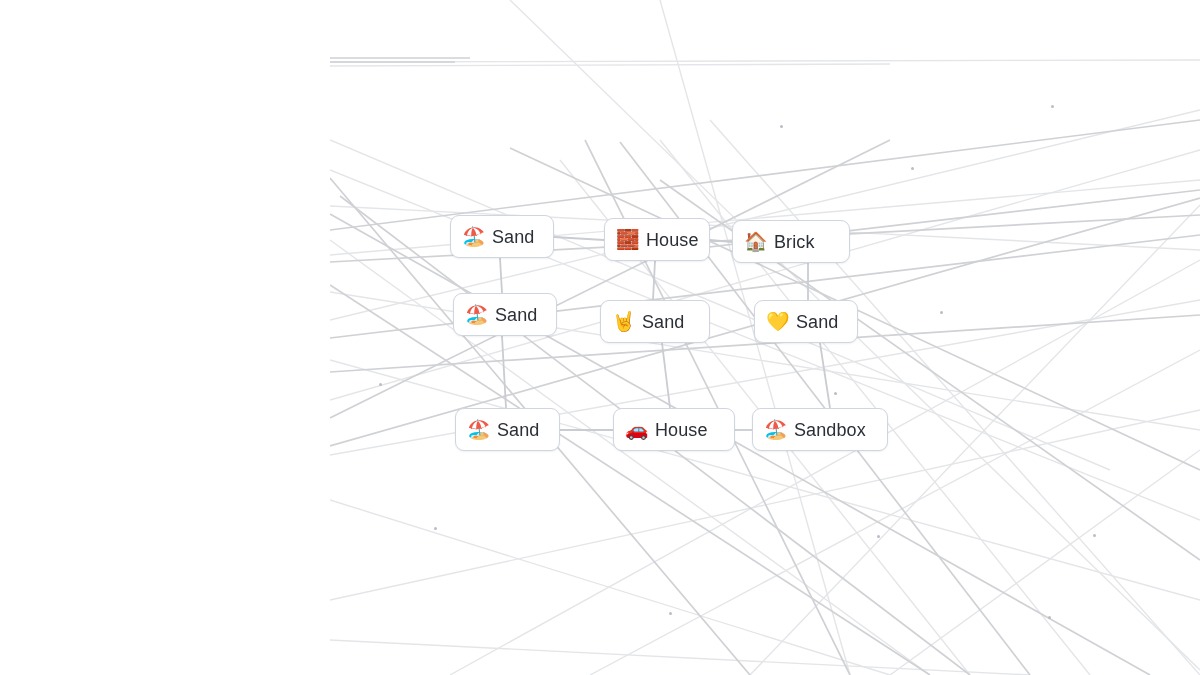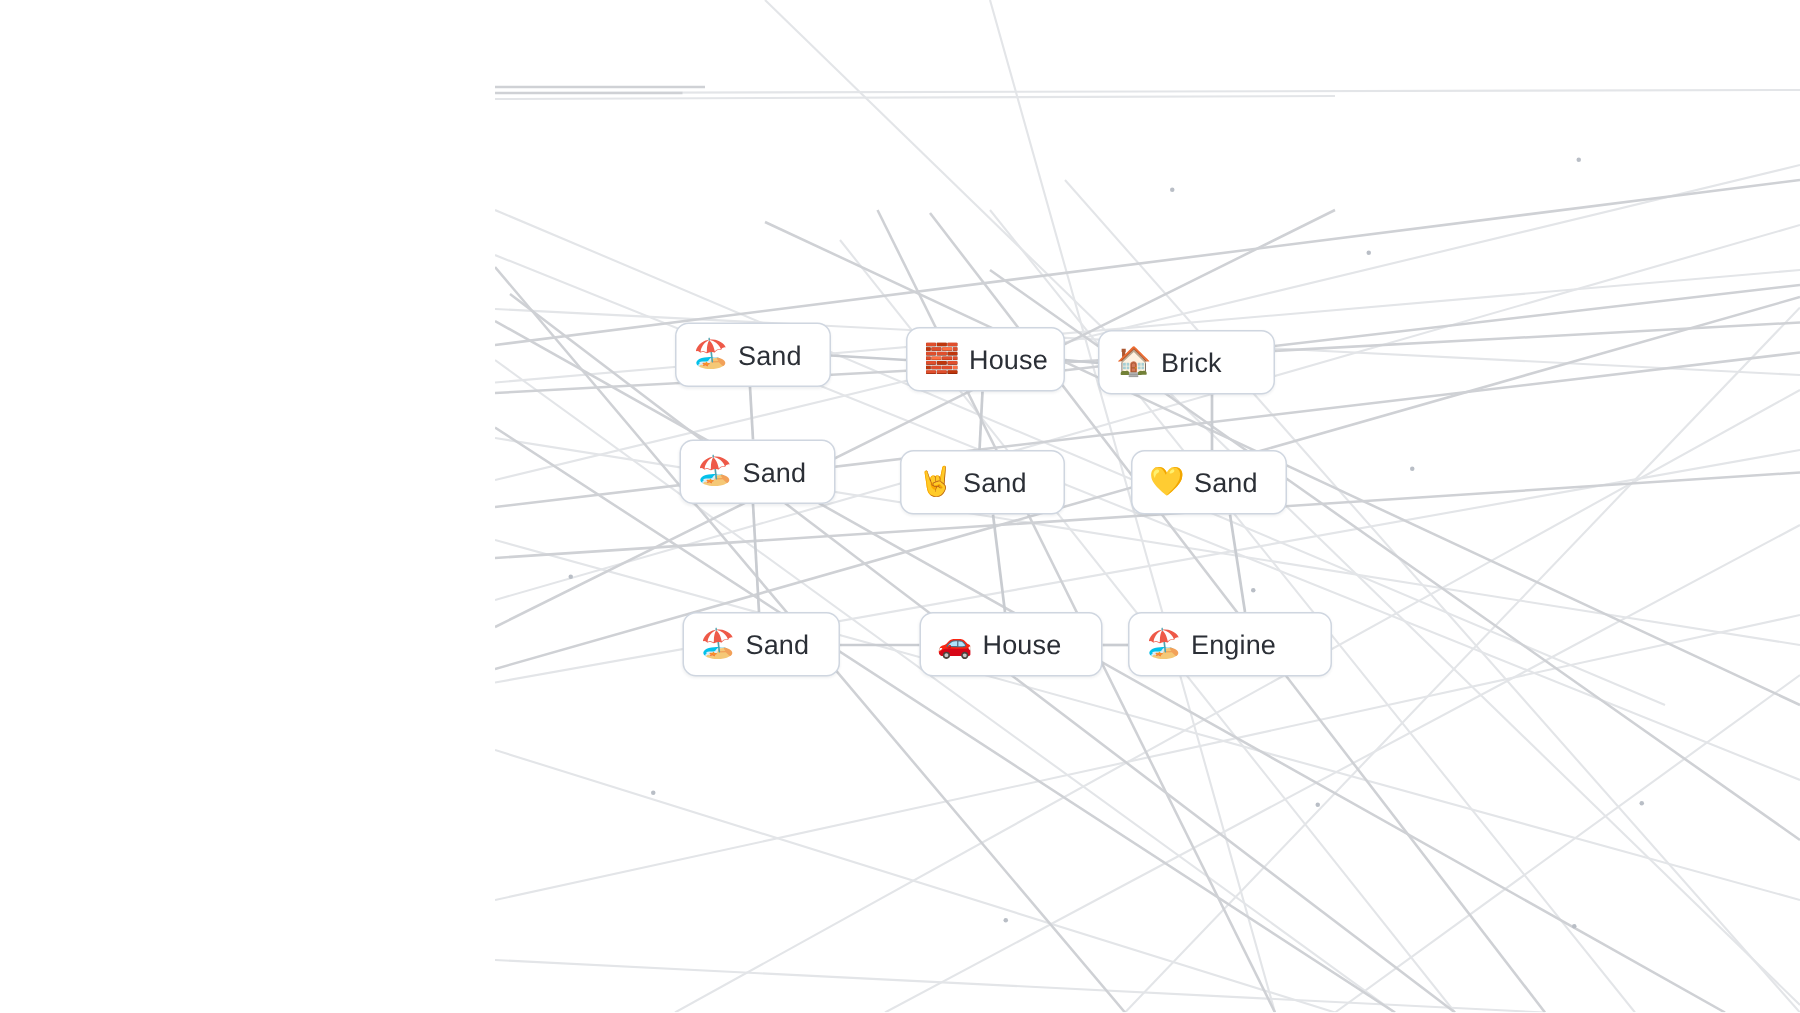--- a/index.html
+++ b/index.html
@@ -193,21 +193,21 @@
       <span class="node-label">Sand</span>
     </div>
 
     <div class="node-card" style="left:613px;top:408px;width:122px;">
       <span class="node-emoji">🚗</span>
       <span class="node-label">House</span>
     </div>
 
     <div class="node-card" style="left:752px;top:408px;width:136px;">
       <span class="node-emoji">🏖️</span>
-      <span class="node-label">Engine</span>
+      <span class="node-label">Sandbox</span>
     </div>
 
     <div id="distant-nodes">
         <span class="far-dot" style="left: 780px; top: 125px;"></span>
         <span class="far-dot" style="left: 1051px; top: 105px;"></span>
         <span class="far-dot" style="left: 911px; top: 167px;"></span>
         <span class="far-dot" style="left: 940px; top: 311px;"></span>
         <span class="far-dot" style="left: 834px; top: 392px;"></span>
         <span class="far-dot" style="left: 379px; top: 383px;"></span>
         <span class="far-dot" style="left: 434px; top: 527px;"></span>

